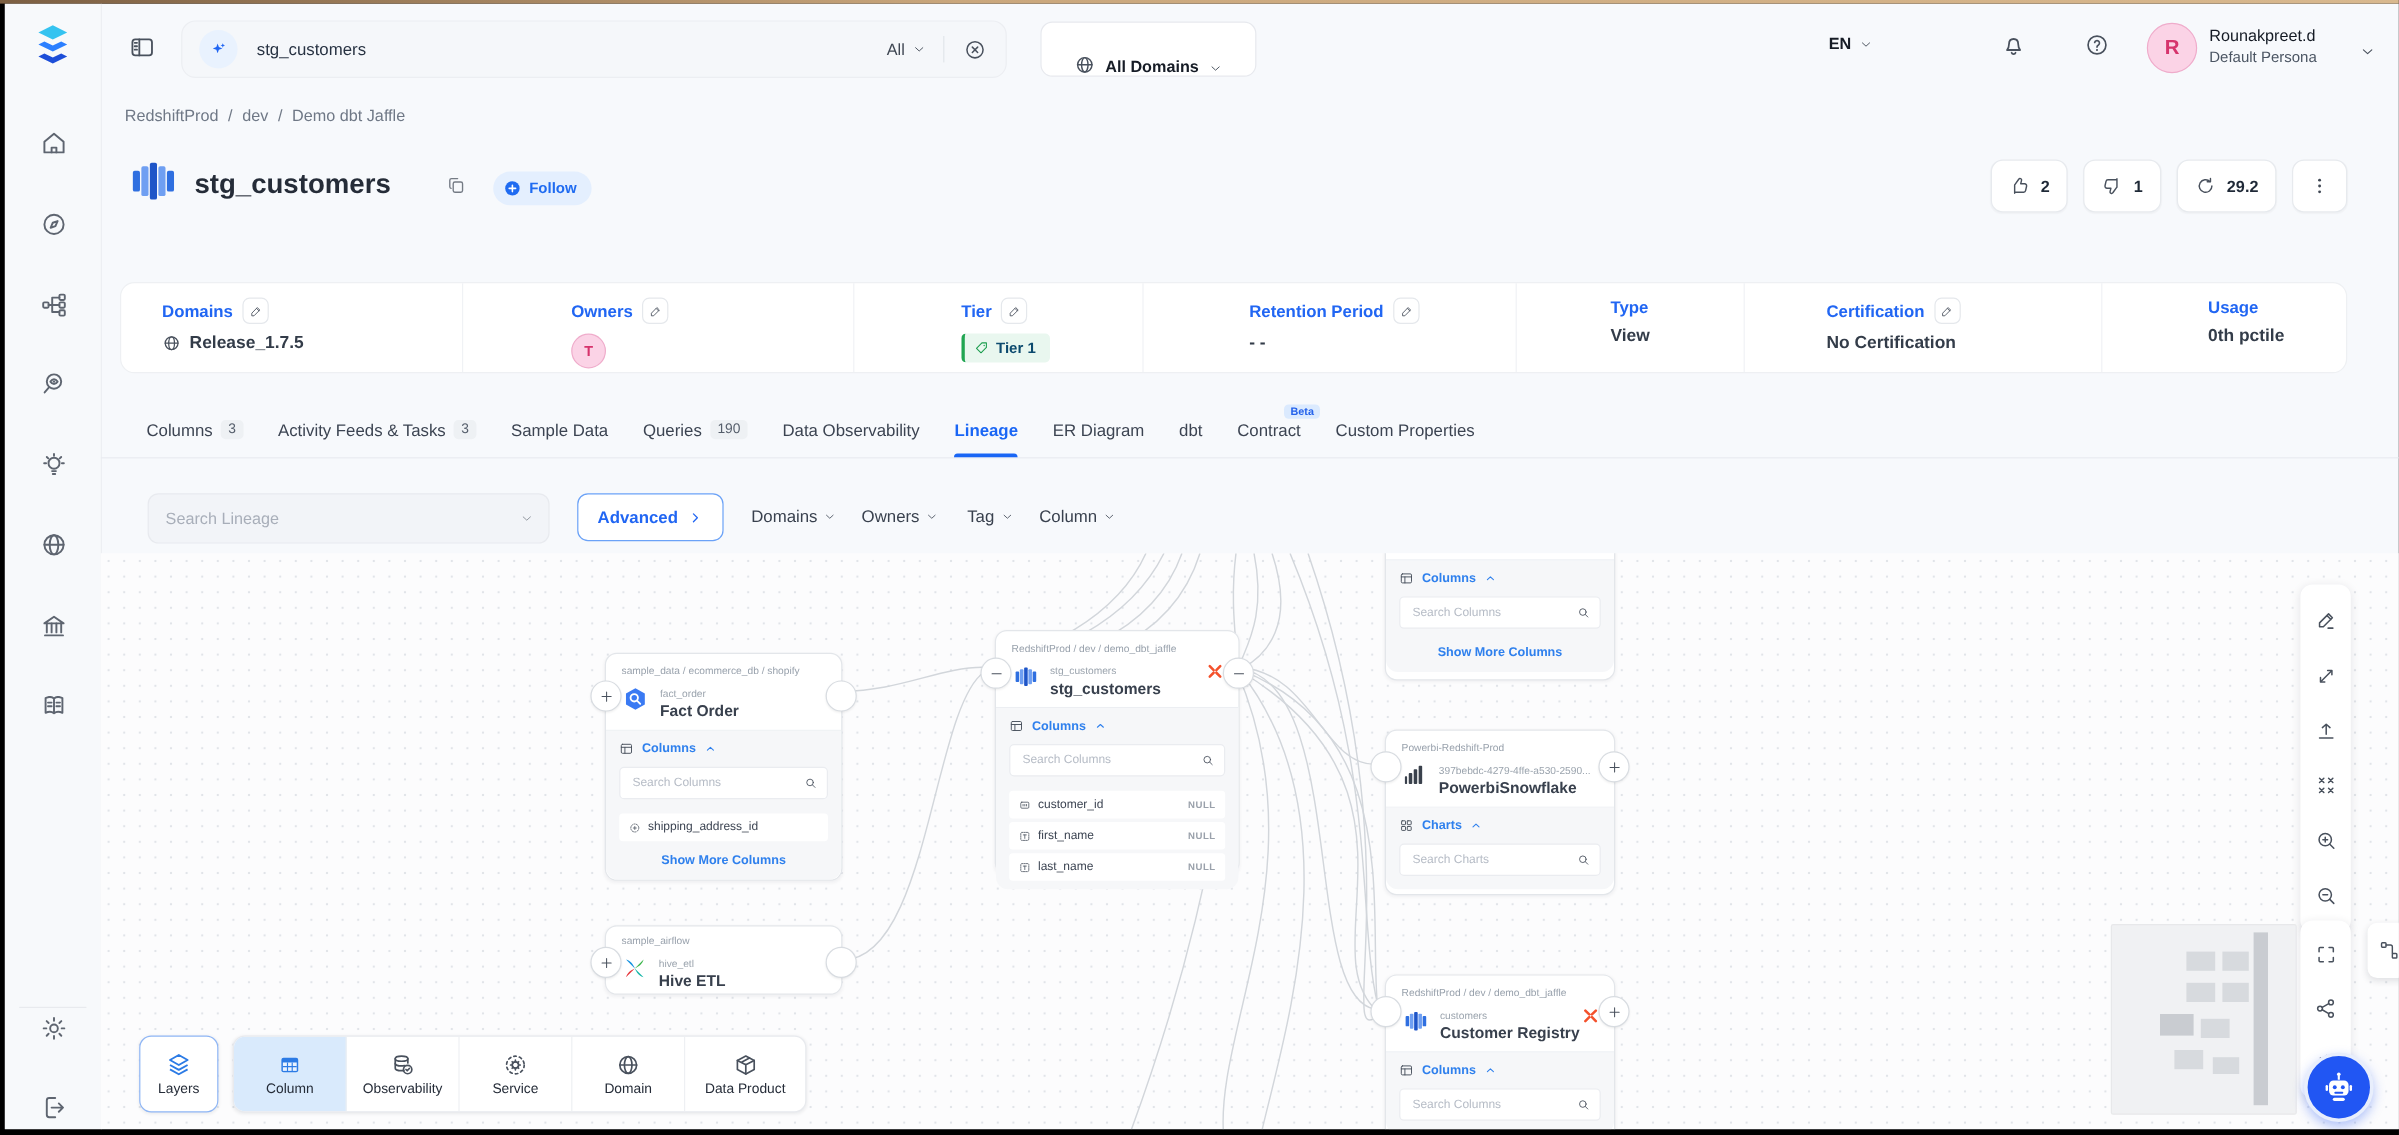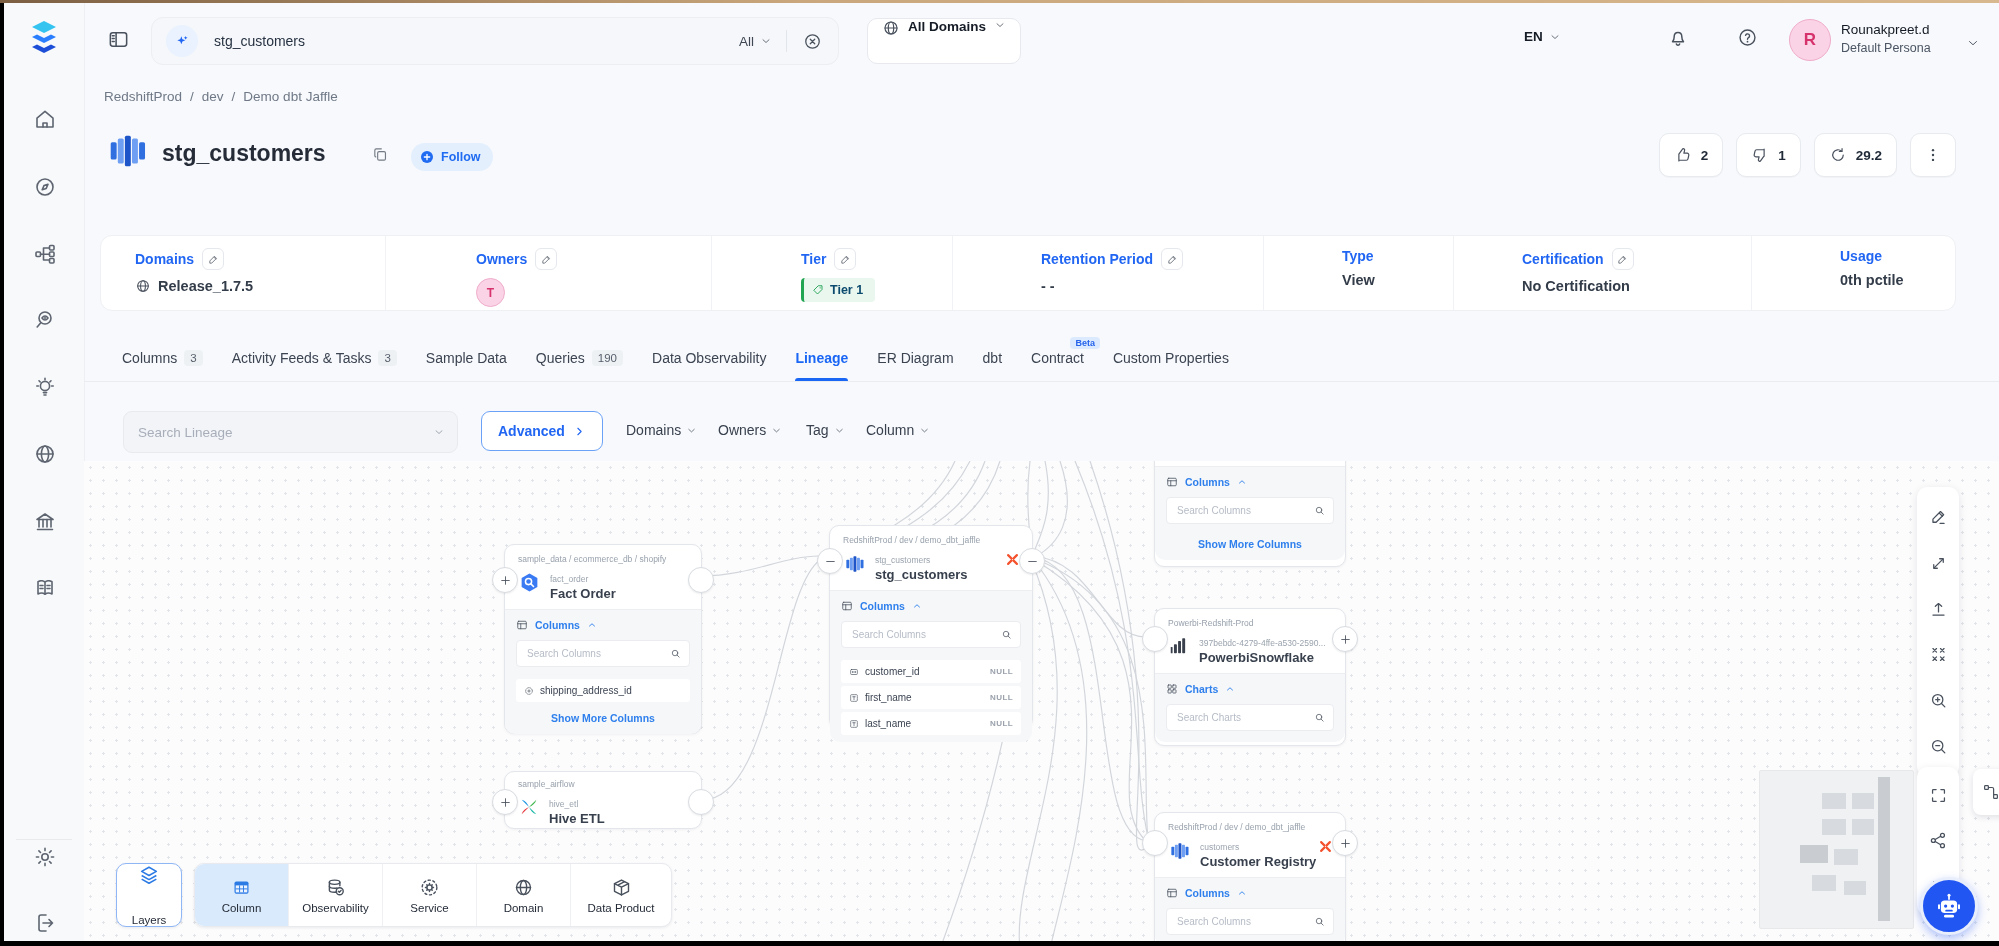--- a/index.html
+++ b/index.html
@@ -16,21 +16,21 @@
   
   .main{position:absolute;left:80px;top:0;right:0;bottom:0;}
   .topbar{position:absolute;left:0;right:0;top:8px;height:58px;}
   .tb-toggle{position:absolute;left:23px;top:17px;}
   .search-pill{position:absolute;left:67px;top:6px;width:686px;height:46px;background:#f5f7fa;border:1px solid #eceef2;border-radius:12px;display:flex;align-items:center;}
   .spark-wrap{width:32px;height:32px;border-radius:50%;background:#e9f2fe;margin:0 14px 0 14px;display:flex;align-items:center;justify-content:center;}
   .search-pill input{border:none;background:transparent;outline:none;font:14px "Liberation Sans",sans-serif;color:#273242;flex:1;}
   .scope{display:flex;align-items:center;gap:6px;color:#3f4753;font-size:13.5px;padding:0 14px;cursor:pointer;}
   .pill-div{width:1px;height:22px;background:#e2e5ea;}
   .clear-x{padding:0 16px;cursor:pointer;}
-  .domains-pill{position:absolute;left:783px;top:7px;height:44px;background:#fff;border:1px solid #e7e9ee;border-radius:10px;display:flex;align-items:flex-start;gap:8px;padding:0 14px;cursor:pointer;}
+  .domains-pill{position:absolute;left:783px;top:7px;height:44px;background:#fff;border:1px solid #e7e9ee;border-radius:10px;display:flex;align-items:flex-end;gap:8px;padding:0 27px;cursor:pointer;}
   .domains-pill span{font-size:13.5px;font-weight:700;color:#161c26;}
   .lang{position:absolute;left:1440px;top:18px;display:flex;gap:6px;align-items:center;cursor:pointer;font-size:13.5px;font-weight:700;color:#161c26;}
   .bell{position:absolute;left:1583px;top:16px;cursor:pointer;}
   .help{position:absolute;left:1653px;top:16px;cursor:pointer;}
   .avatar{position:absolute;left:1705px;top:8px;width:40px;height:40px;border-radius:50%;background:#fbd3e6;border:1px solid #efaccb;color:#d6336c;font-size:17px;font-weight:700;display:flex;align-items:center;justify-content:center;cursor:pointer;}
   .who{position:absolute;left:1757px;top:10px;line-height:18px;cursor:pointer;}
   .who .nm{font-size:13.5px;font-weight:400;color:#141a24;}
   .who .ps{font-size:12.5px;color:#4b5563;}
   .who-chev{position:absolute;left:1882px;top:25px;}
   
@@ -93,21 +93,21 @@
   .sect{display:flex;align-items:center;gap:7px;color:#2f80ed;font-size:10.5px;font-weight:700;cursor:pointer;}
   .nsearch{background:#fff;border:1px solid #eaecf0;border-radius:4px;height:25px;display:flex;align-items:center;padding:0 8px;margin:9px 0 7px;}
   .nsearch input{flex:1;border:none;outline:none;background:transparent;font:10px "Liberation Sans",sans-serif;color:#5a6372;}
   .nsearch input::placeholder{color:#b6bcc6;}
   .colrow{background:#fff;height:23px;display:flex;align-items:center;gap:6px;padding:0 8px;font-size:10px;color:#3c4452;margin-bottom:3px;border-radius:3px;}
   .colrow .val{margin-left:auto;font-size:8px;font-weight:700;color:#9aa1ab;letter-spacing:.4px;}
   .showmore{text-align:center;color:#2f80ed;font-size:10.5px;font-weight:700;padding:7px 0 6px;cursor:pointer;}
   .port{position:absolute;width:24px;height:24px;border-radius:50%;background:#fff;border:1px solid #d8dce1;box-shadow:0 1px 2px rgba(0,0,0,.07);display:flex;align-items:center;justify-content:center;cursor:pointer;}
   .burst{position:absolute;right:12px;top:26px;cursor:pointer;}
   
-  .layers-btn{position:absolute;left:32px;top:402px;width:64px;height:62px;background:#fff;border:1px solid #8fb6f5;border-radius:10px;display:flex;flex-direction:column;align-items:center;justify-content:space-between;gap:4px;cursor:pointer;box-shadow:0 1px 3px rgba(16,24,40,.08);}
+  .layers-btn{position:absolute;left:32px;top:402px;width:64px;height:62px;background:#fff;border:1px solid #8fb6f5;border-radius:10px;display:flex;flex-direction:column;align-items:center;justify-content:center;gap:4px;cursor:pointer;box-shadow:0 1px 3px rgba(16,24,40,.08);}
   .layers-btn span,.seg span{font-size:11.5px;color:#252c38;}
   .segs{position:absolute;left:110px;top:402px;height:62px;background:#fff;border:1px solid #e8eaee;border-radius:10px;display:flex;overflow:hidden;box-shadow:0 1px 3px rgba(16,24,40,.08);}
   .seg{width:93px;display:flex;flex-direction:column;align-items:center;justify-content:center;gap:4px;border-right:1px solid #eef0f3;cursor:pointer;}
   .seg:last-child{border-right:none;width:100px;}
   .seg.active{background:#d9eafc;}
   
   .rt{position:absolute;left:1833px;width:42px;background:#fff;border-radius:10px;box-shadow:0 2px 8px rgba(16,24,40,.10);display:flex;flex-direction:column;align-items:center;}
   .rt1{top:26px;height:274px;justify-content:space-around;padding:8px 0;}
   .rt2{top:306px;height:136px;justify-content:space-around;padding:6px 0;}
   .rt .ic{cursor:pointer;}

